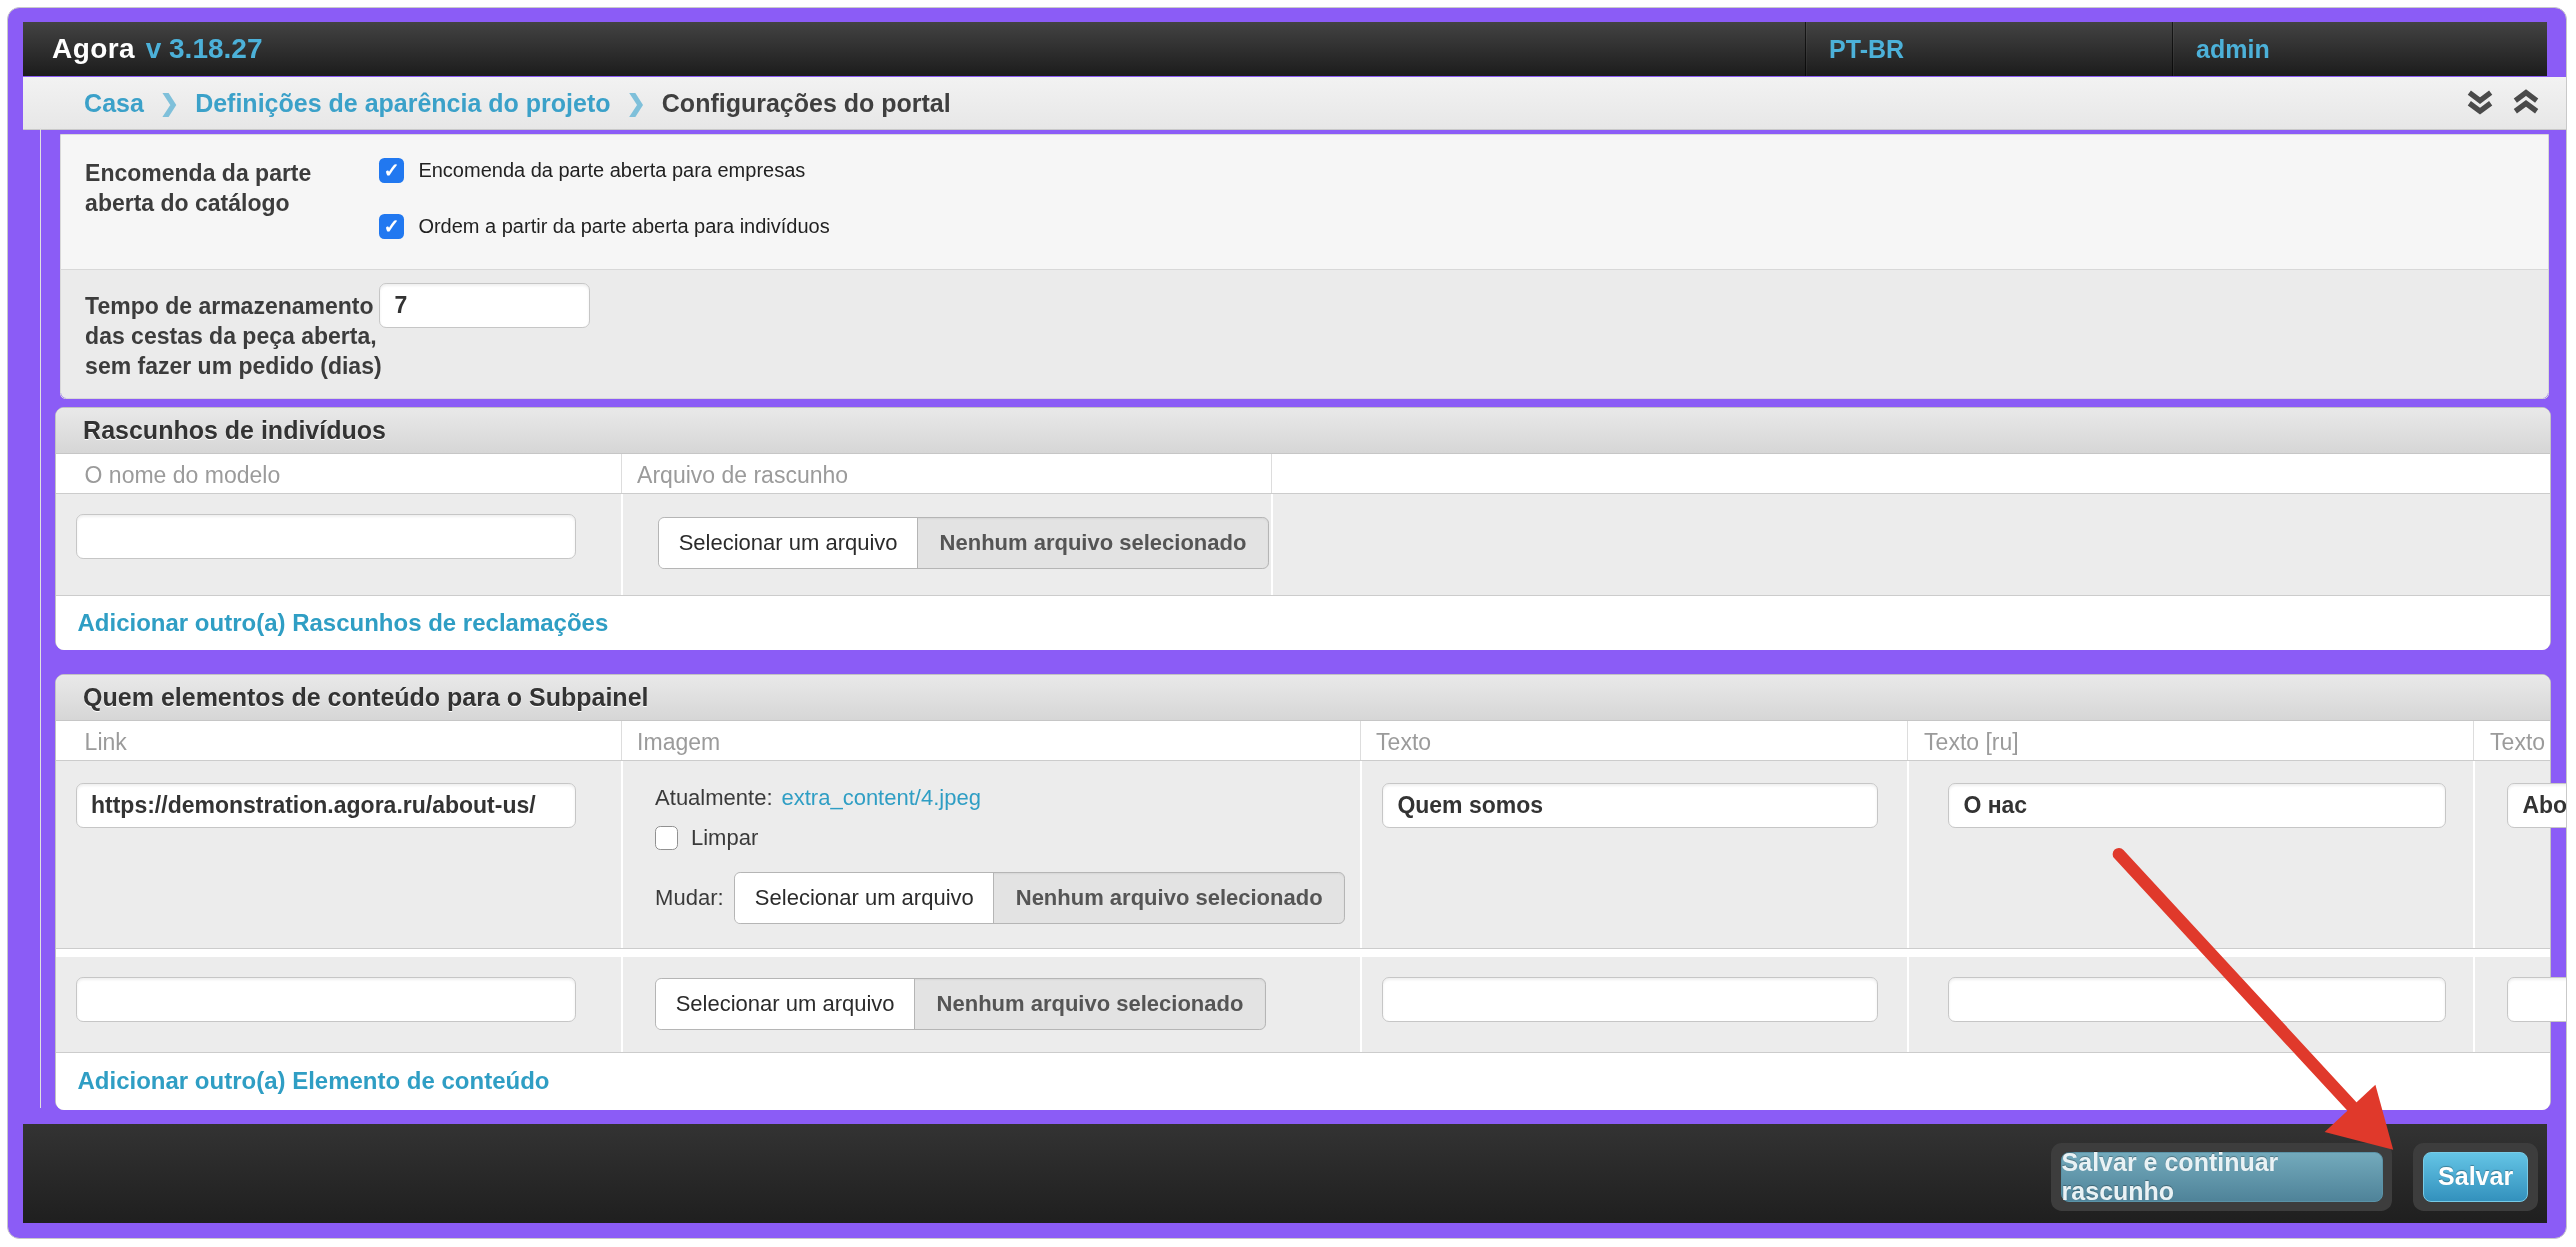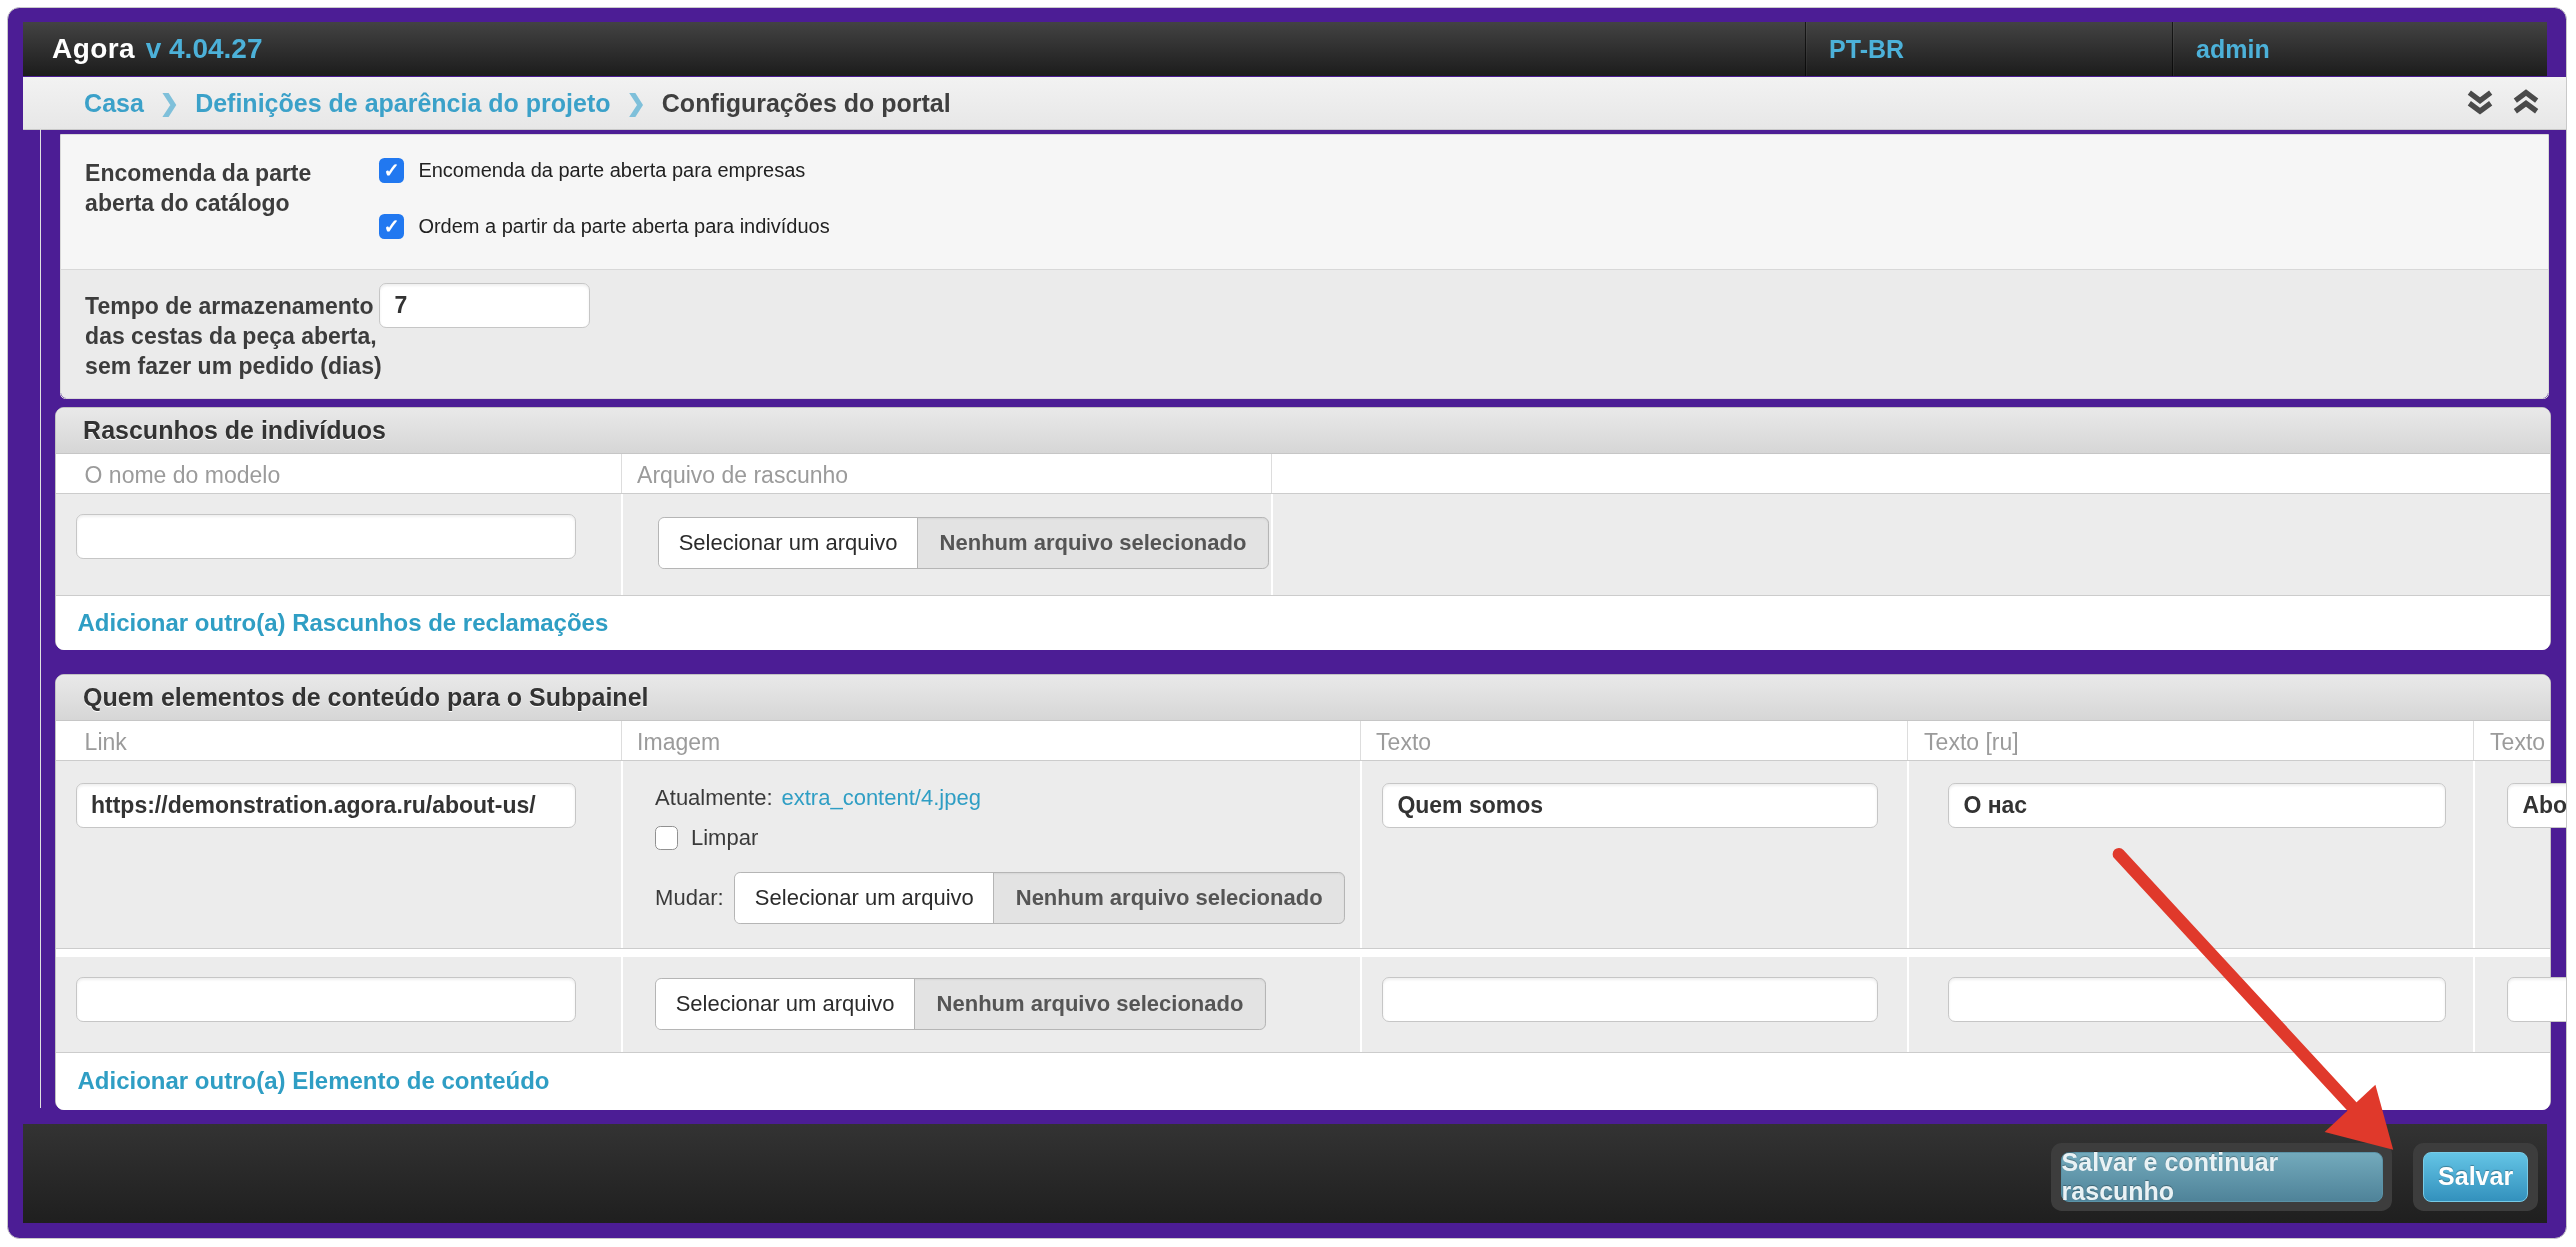--- a/index.html
+++ b/index.html
@@ -1,17 +1,17 @@
 <!DOCTYPE html>
 <html style="font-size:14.3px"><head>
 <meta charset="utf-8">
 <style>
   html,body{margin:0;padding:0;background:#ffffff;}
   body{width:2576px;height:1247px;position:relative;font-family:"Liberation Sans",sans-serif;-webkit-font-smoothing:antialiased;}
-  .frame{position:absolute;left:7.1px;top:7.1px;width:2558px;height:1230px;border:1.8px solid #c9c9c9;border-radius:12.5px;background:#4c1d95;overflow:hidden;}
+  .frame{position:absolute;left:7.1px;top:7.1px;width:2558px;height:1230px;border:1.8px solid #c9c9c9;border-radius:12.5px;background:#8b5cf6;overflow:hidden;}
 
   
   .topbar{position:absolute;left:15px;top:14.3px;width:2524px;height:54px;background:linear-gradient(#434343,#1c1c1c);display:flex;align-items:center;}
   .brand{margin-left:29px;font-size:28px;font-weight:bold;color:#fff;letter-spacing:0.4px;}
   .version{margin-left:10.7px;font-size:28px;font-weight:bold;color:#4cb1d9;}
   .topcell{height:100%;display:flex;align-items:center;border-left:1.8px solid rgba(0,0,0,.65);box-shadow:inset 0.9px 0 0 rgba(255,255,255,.06);}
   .topcell span{font-size:25px;font-weight:bold;color:#4cb1d9;padding-left:23px;cursor:pointer;}
   .cell-locale{width:366px;margin-left:auto;}
   .cell-user{width:374px;}
 
@@ -75,21 +75,21 @@
   .arrow-svg{position:absolute;left:0;top:0;pointer-events:none;z-index:50;}
   input::selection{background:#b9defc;}
 </style>
 </head>
 <body>
 
 <div class="frame">
 
   <div class="topbar">
     <span class="brand">Agora</span>
-    <span class="version">v 4.04.27</span>
+    <span class="version">v 3.18.27</span>
     <div class="topcell cell-locale">
       <span>PT-BR</span>
     </div>
     <div class="topcell cell-user">
       <span>admin</span>
     </div>
   </div>
 
   <div class="crumbs">
     <div class="inner">

